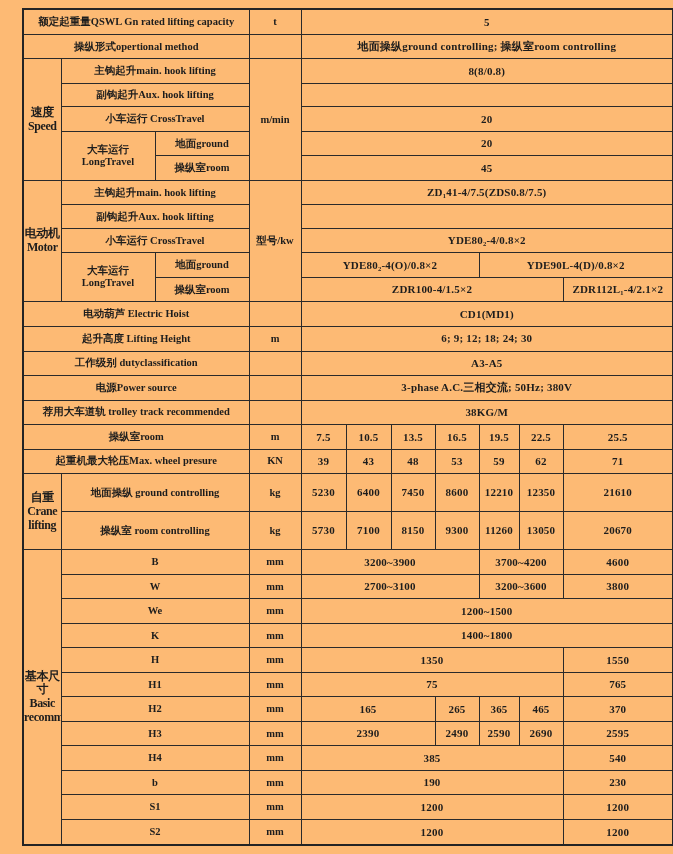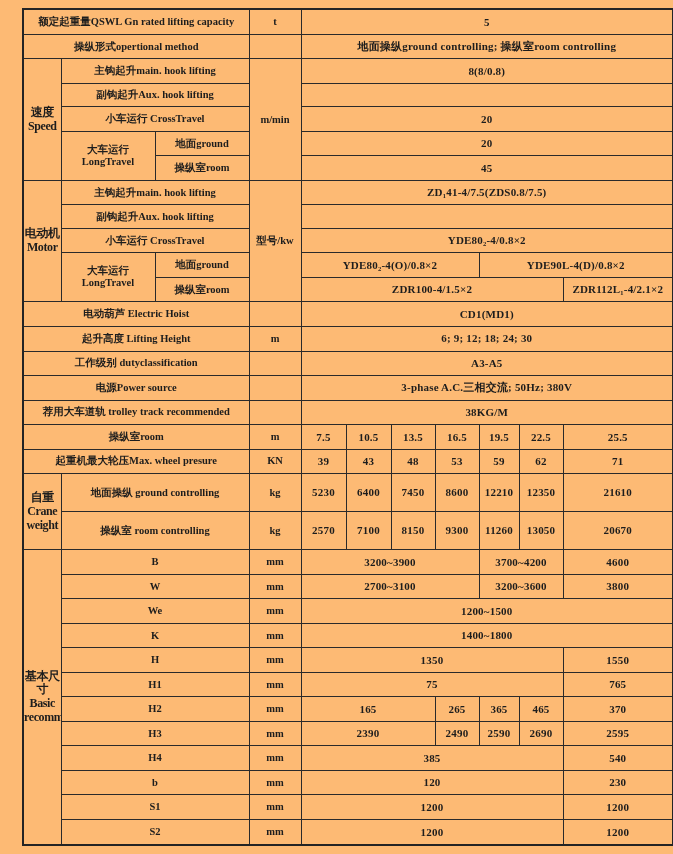--- a/index.html
+++ b/index.html
@@ -139,35 +139,35 @@
           <td class="v">43</td>
           <td class="v">48</td>
           <td class="v">53</td>
           <td class="v">59</td>
           <td class="v">62</td>
           <td class="v">71</td>
         </tr>
         <tr>
           <td rowspan="2" class="g">自重
 Crane
-weight</td>
+lifting</td>
           <td colspan="2" class="l">地面操纵 ground controlling</td>
           <td class="u">kg</td>
           <td class="v">5230</td>
           <td class="v">6400</td>
           <td class="v">7450</td>
           <td class="v">8600</td>
           <td class="v">12210</td>
           <td class="v">12350</td>
           <td class="v">21610</td>
         </tr>
         <tr>
           <td colspan="2" class="l">操纵室 room controlling</td>
           <td class="u">kg</td>
-          <td class="v">2570</td>
+          <td class="v">5730</td>
           <td class="v">7100</td>
           <td class="v">8150</td>
           <td class="v">9300</td>
           <td class="v">11260</td>
           <td class="v">13050</td>
           <td class="v">20670</td>
         </tr>
         <tr>
           <td rowspan="12" class="g">基本尺寸
 Basic
@@ -227,21 +227,21 @@
         </tr>
         <tr>
           <td colspan="2" class="l">H4</td>
           <td class="u">mm</td>
           <td colspan="6" class="v">385</td>
           <td class="v">540</td>
         </tr>
         <tr>
           <td colspan="2" class="l">b</td>
           <td class="u">mm</td>
-          <td colspan="6" class="v">120</td>
+          <td colspan="6" class="v">190</td>
           <td class="v">230</td>
         </tr>
         <tr>
           <td colspan="2" class="l">S1</td>
           <td class="u">mm</td>
           <td colspan="6" class="v">1200</td>
           <td class="v">1200</td>
         </tr>
         <tr>
           <td colspan="2" class="l">S2</td>

